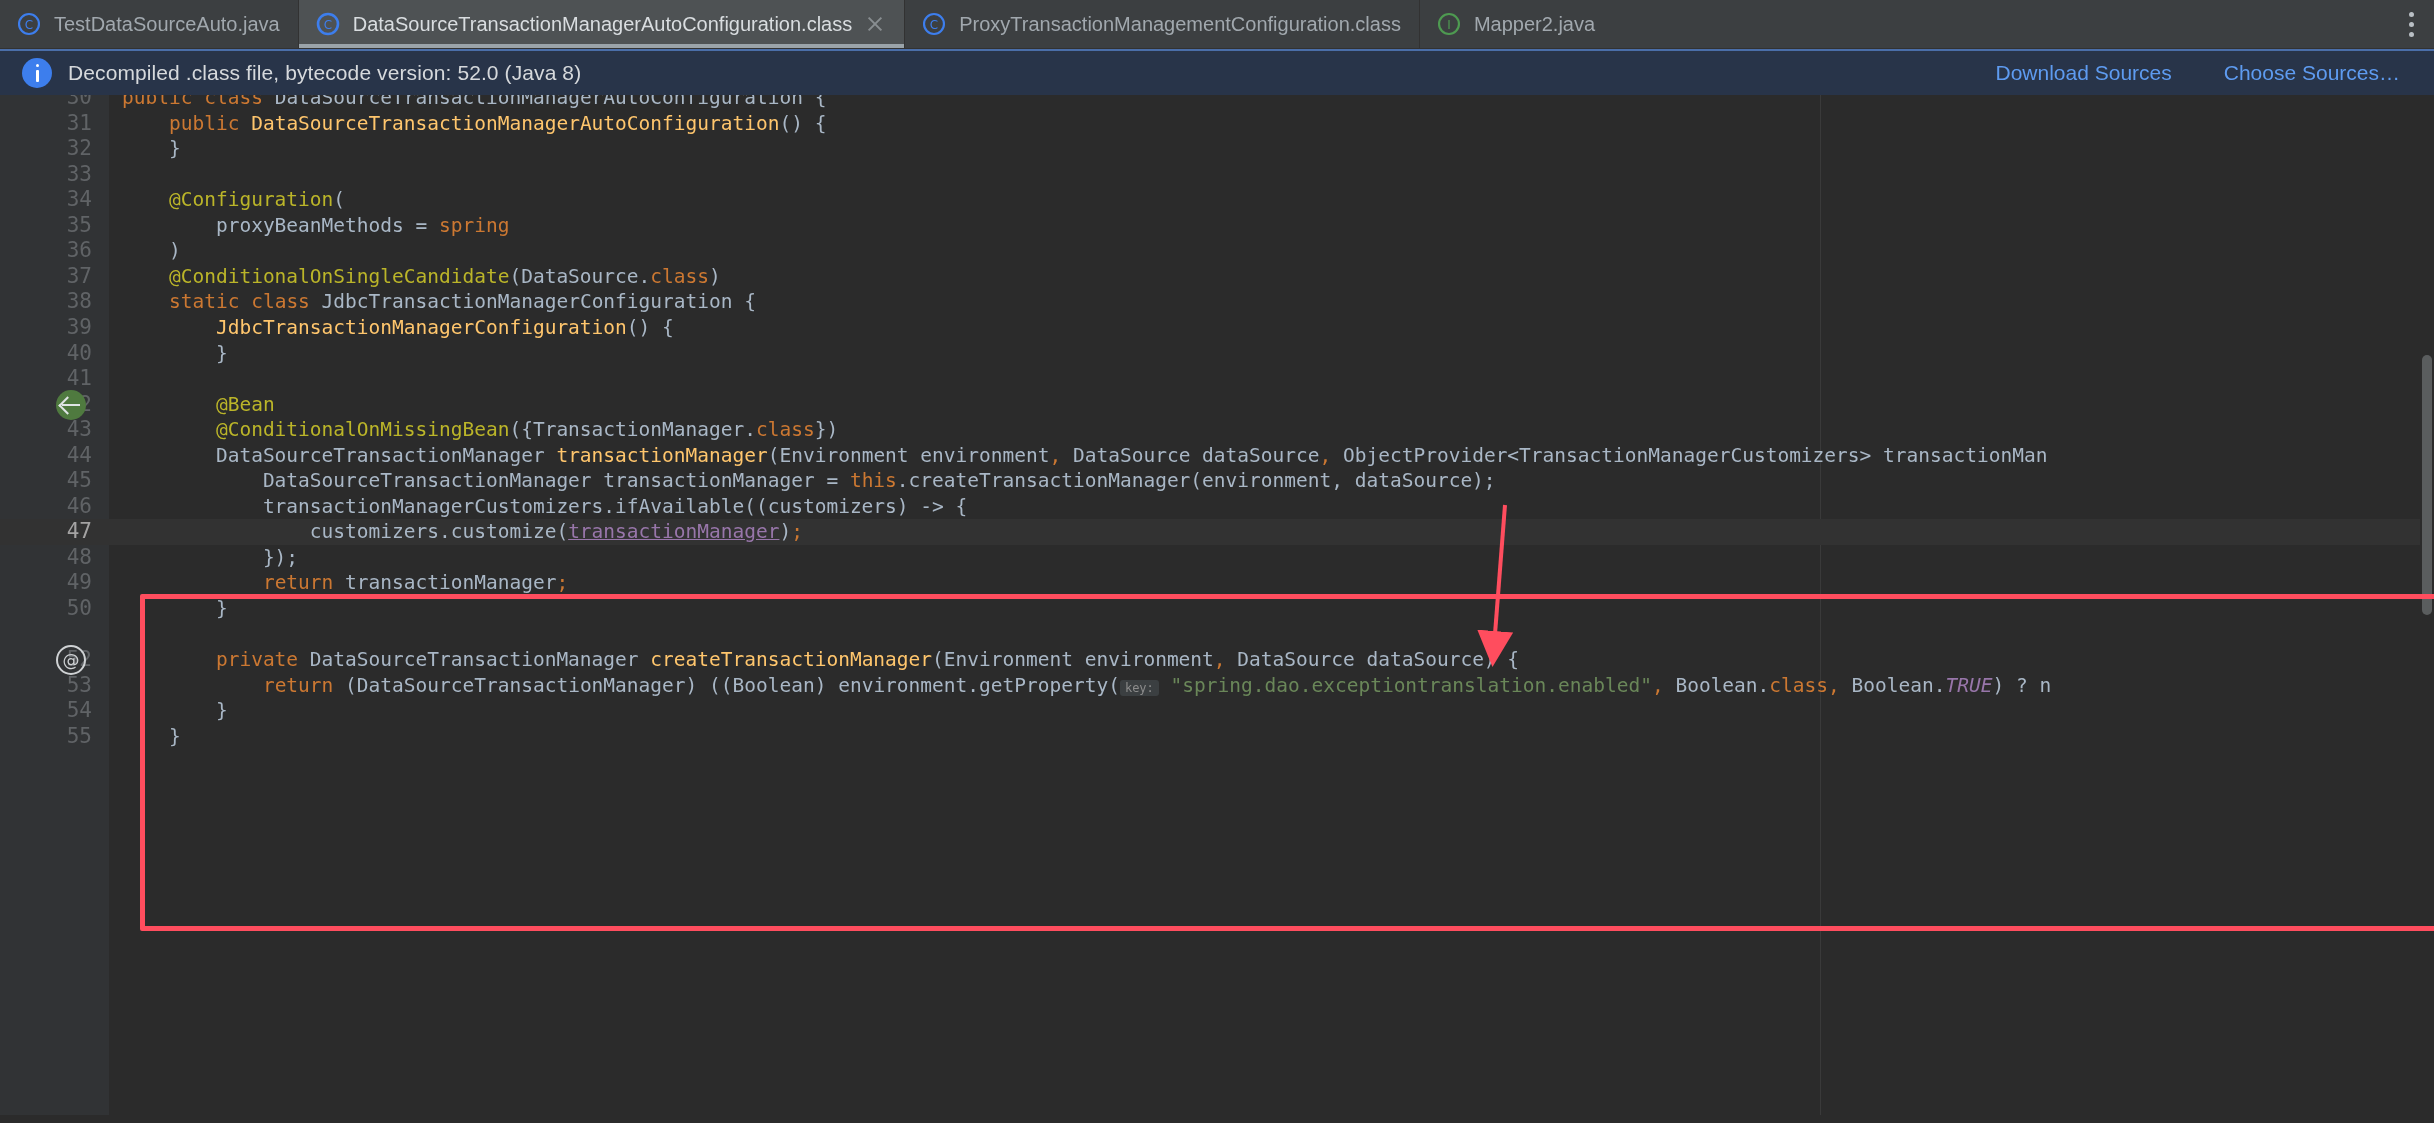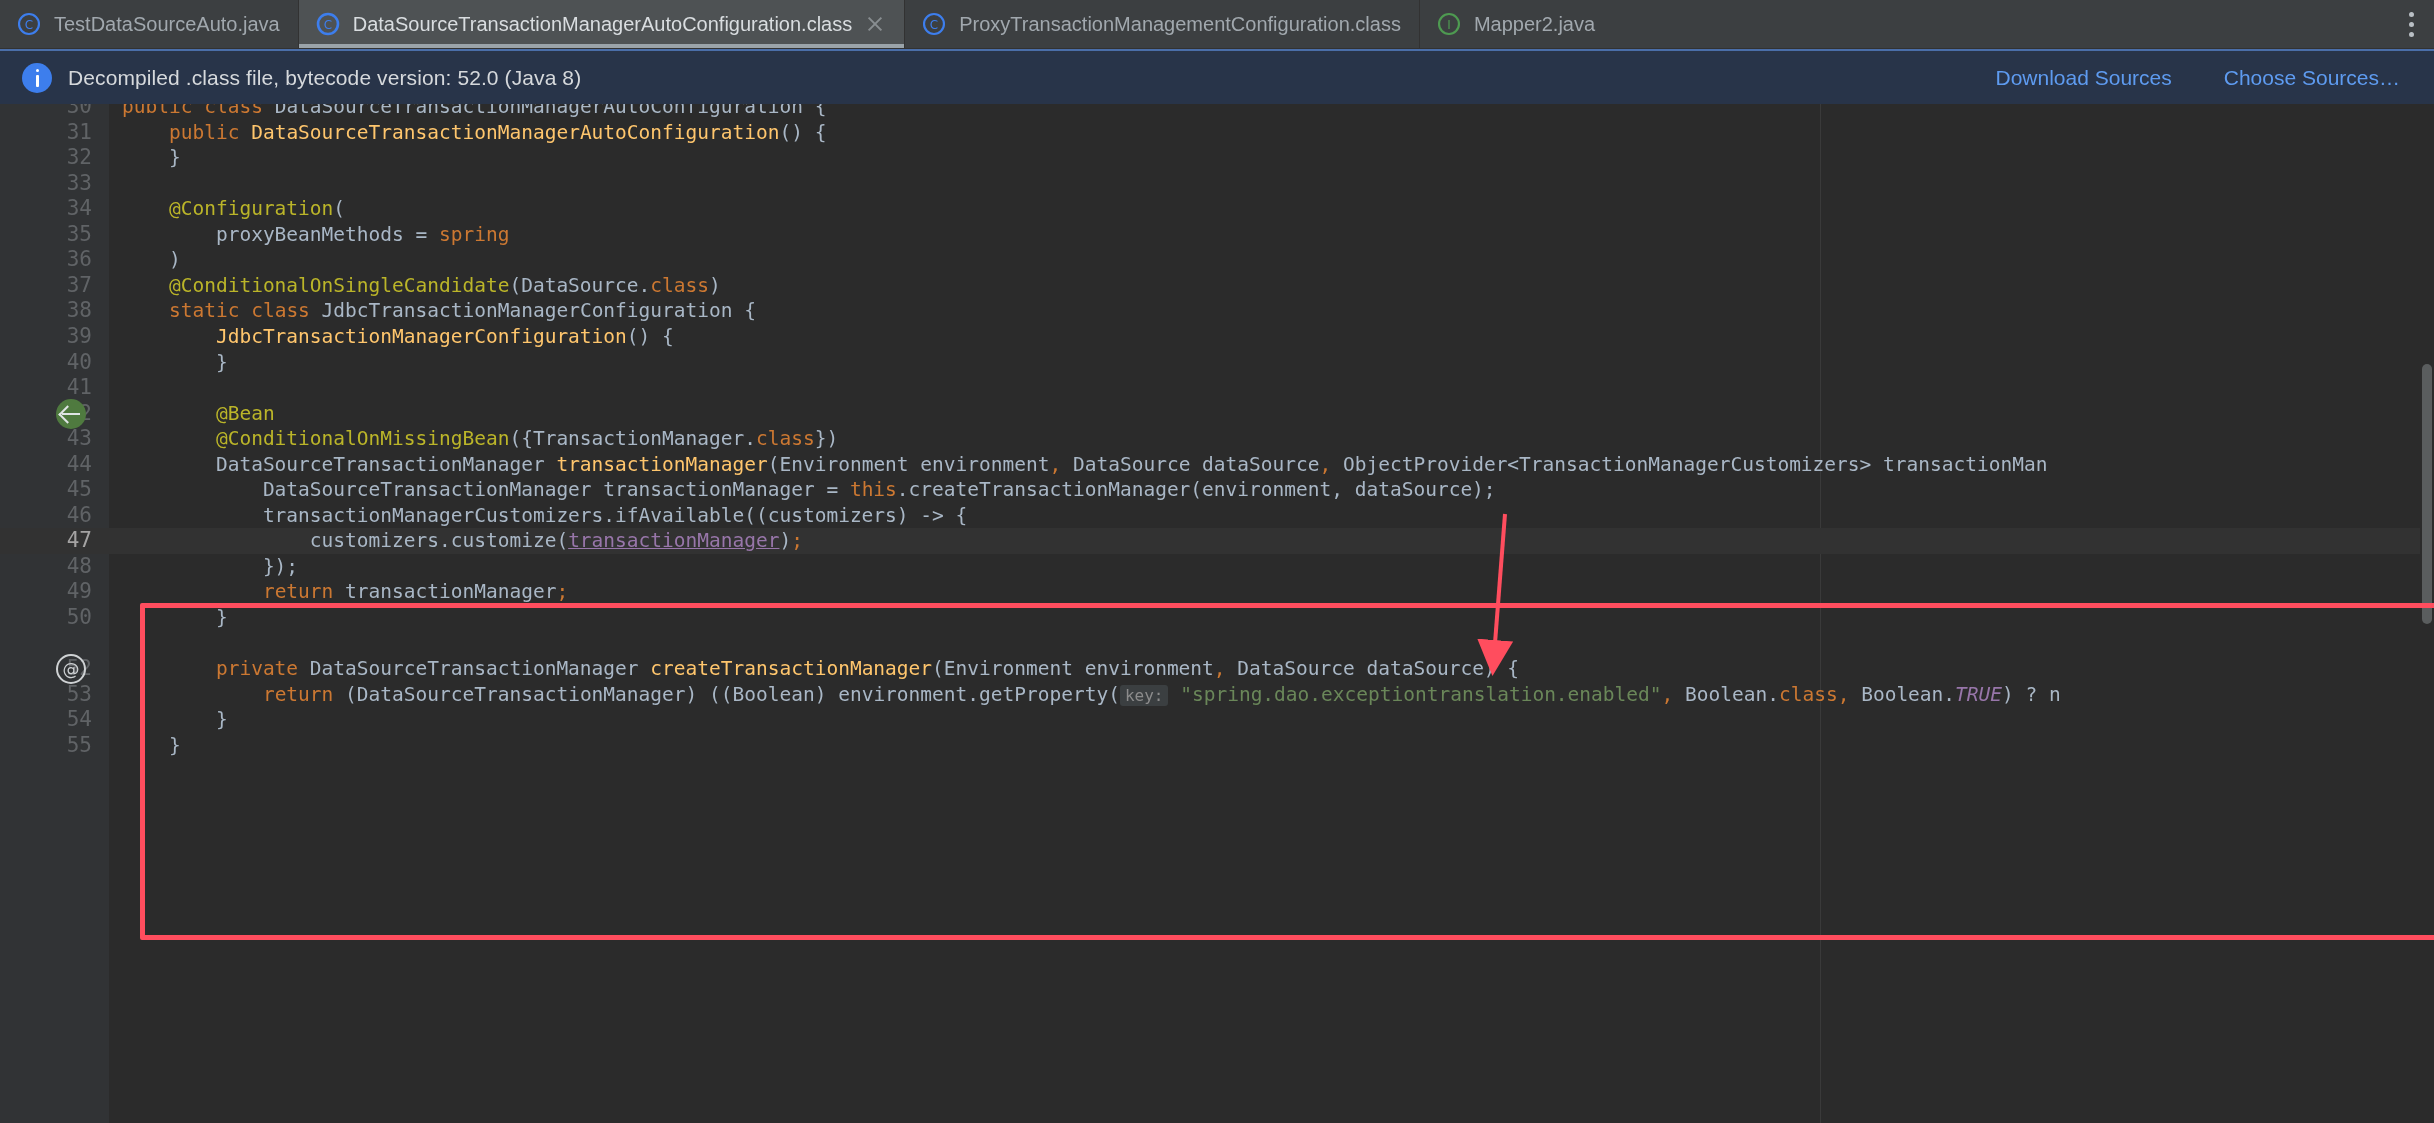--- a/index.html
+++ b/index.html
@@ -48,21 +48,21 @@
   .tab-close:after{transform:rotate(-45deg);}
   .tabbar-spacer{flex:1 1 auto;background:#3c3f41;}
   .kebab{
     width:46px;display:flex;flex-direction:column;align-items:center;justify-content:center;
     gap:5px;background:#3c3f41;
   }
   .kebab i{display:block;width:5px;height:5px;border-radius:50%;background:#b9bfc4;}
 
   
   .notifbar{
-    height:55px;background:#283449;
+    height:46px;background:#283449;
     border-top:2px solid #4a6ea9;
     display:flex;align-items:center;
     padding:0 34px 0 22px;
     box-sizing:border-box;
   }
   .notif-icon{
     width:30px;height:30px;border-radius:50%;background:#3d7eed;
     flex:0 0 30px;position:relative;margin-right:16px;
   }
   .notif-icon:before{
@@ -120,21 +120,21 @@
   .ann  {color:#bbb529;}
   .str  {color:#6a8759;}
   .cls  {color:#a9b7c6;text-align:center;}
   .mth  {color:#ffc66d;}
   .stat {color:#9876aa;font-style:italic;}
   .pun  {color:#a9b7c6;}
   .cma  {color:#cc7832;}
   .lnk  {color:#9876aa;text-decoration:underline;}
   .hintkey{
     background:#3b3f41;color:#8c8c8c;border-radius:3px;
-    padding:1px 5px;font-size:16px;
+    padding:1px 5px;font-size:12px;
   }
 
   
   .g-icon{position:absolute;width:30px;height:30px;}
   .g-override{
     border-radius:50%;background:#4f7a3f;
   }
   .g-override:before{
     content:"";position:absolute;left:6px;top:14px;width:18px;height:2px;background:#dfe5e5;
   }

